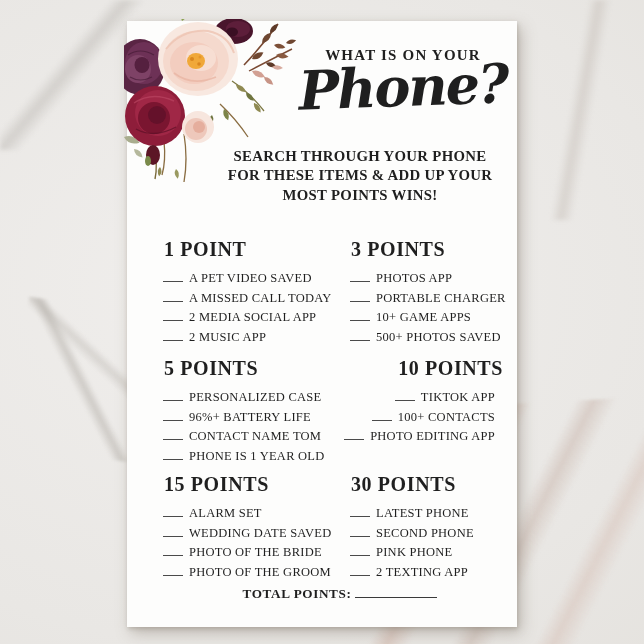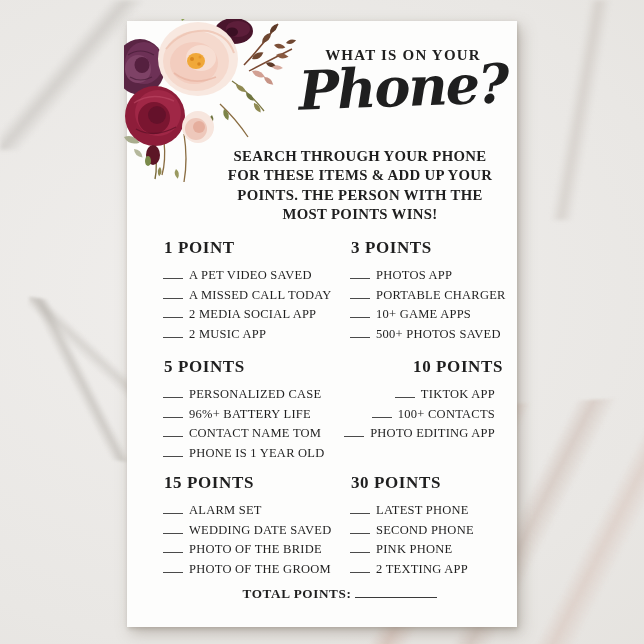--- a/index.html
+++ b/index.html
@@ -45,21 +45,21 @@
     position:absolute; top:34px; left:160px; width:232px; text-align:center;
     font-family:"DejaVu Serif", serif; font-style:italic; font-weight:bold;
     font-size:54px; letter-spacing:-2px; transform:rotate(-2deg);
   }
   .subtitle {
     position:absolute; top:126px; left:70px; width:326px; text-align:center;
     font-size:14.8px; font-weight:bold; line-height:19.3px; letter-spacing:0.3px;
   }
 
   .sec { position:absolute; width:178px; }
-  .sec h3 { margin:0 0 7px 9px; font-size:17px; letter-spacing:0.6px; font-weight:bold; }
+  .sec h3 { margin:0 0 7px 9px; font-size:20px; letter-spacing:0.6px; font-weight:bold; }
   .sec ul { margin:8px; padding:0; list-style:none; }
   .sec li { font-size:12.5px; line-height:19.6px; letter-spacing:0.25px; white-space:nowrap; }
   .blank {
     display:inline-block; width:20px; height:9px; margin-right:6px;
     border-bottom:1.4px solid #4a4a4a;
   }
   .sec-0 { left:28px;  top:217px; }
   .sec-1 { left:215px; top:217px; }
   .sec-2 { left:28px;  top:336px; }
   .sec-3 { left:198px; top:336px;text-align:right; }
@@ -181,21 +181,20 @@
         <ellipse cx="24" cy="142" rx="3" ry="5" fill="#7a8a4a"></ellipse>
       </g>
     </svg>
 
     <div class="title-small">WHAT IS ON YOUR</div>
     <div class="title-script">Phone?</div>
 
     <div class="subtitle">
       <div>SEARCH THROUGH YOUR PHONE</div>
       <div>FOR THESE ITEMS &amp; ADD UP YOUR</div>
-      <div>POINTS. THE PERSON WITH THE</div>
       <div>MOST POINTS WINS!</div>
     </div>
 
     <section class="sec sec-0">
       <h3>1 POINT</h3>
       <ul>
         <li><span class="blank"></span><span>A PET VIDEO SAVED</span></li>
         <li><span class="blank"></span><span>A MISSED CALL TODAY</span></li>
         <li><span class="blank"></span><span>2 MEDIA SOCIAL APP</span></li>
         <li><span class="blank"></span><span>2 MUSIC APP</span></li>

